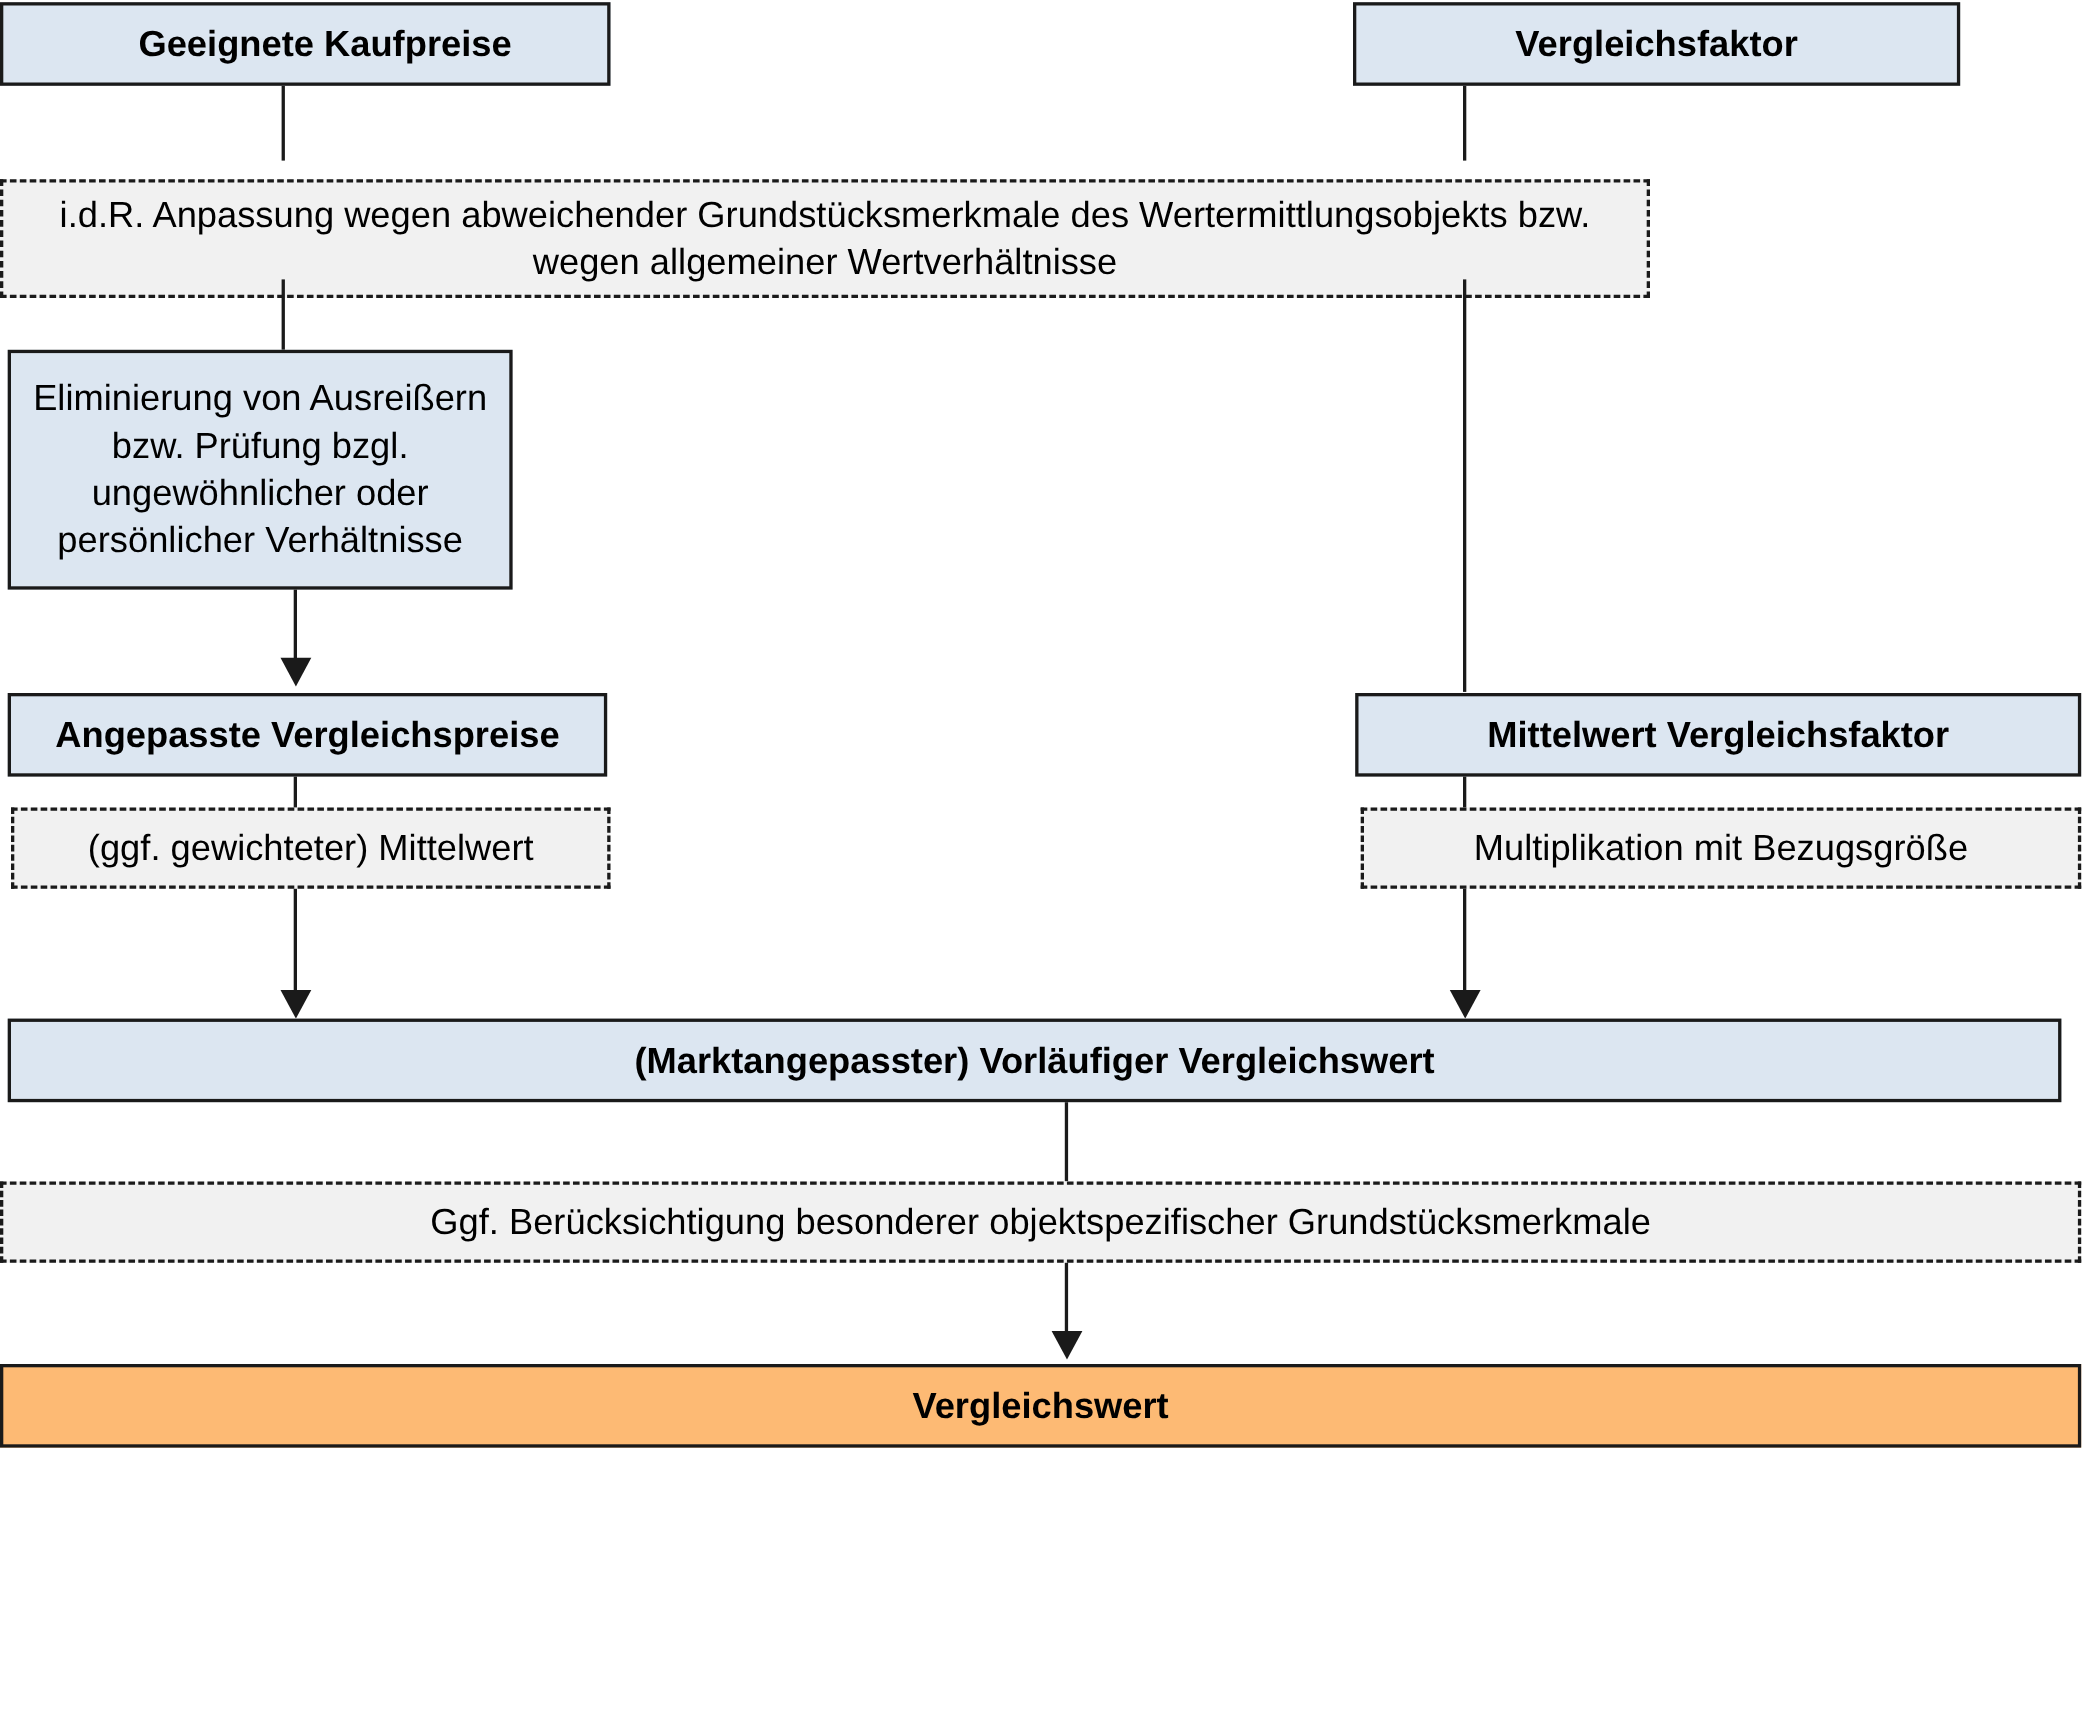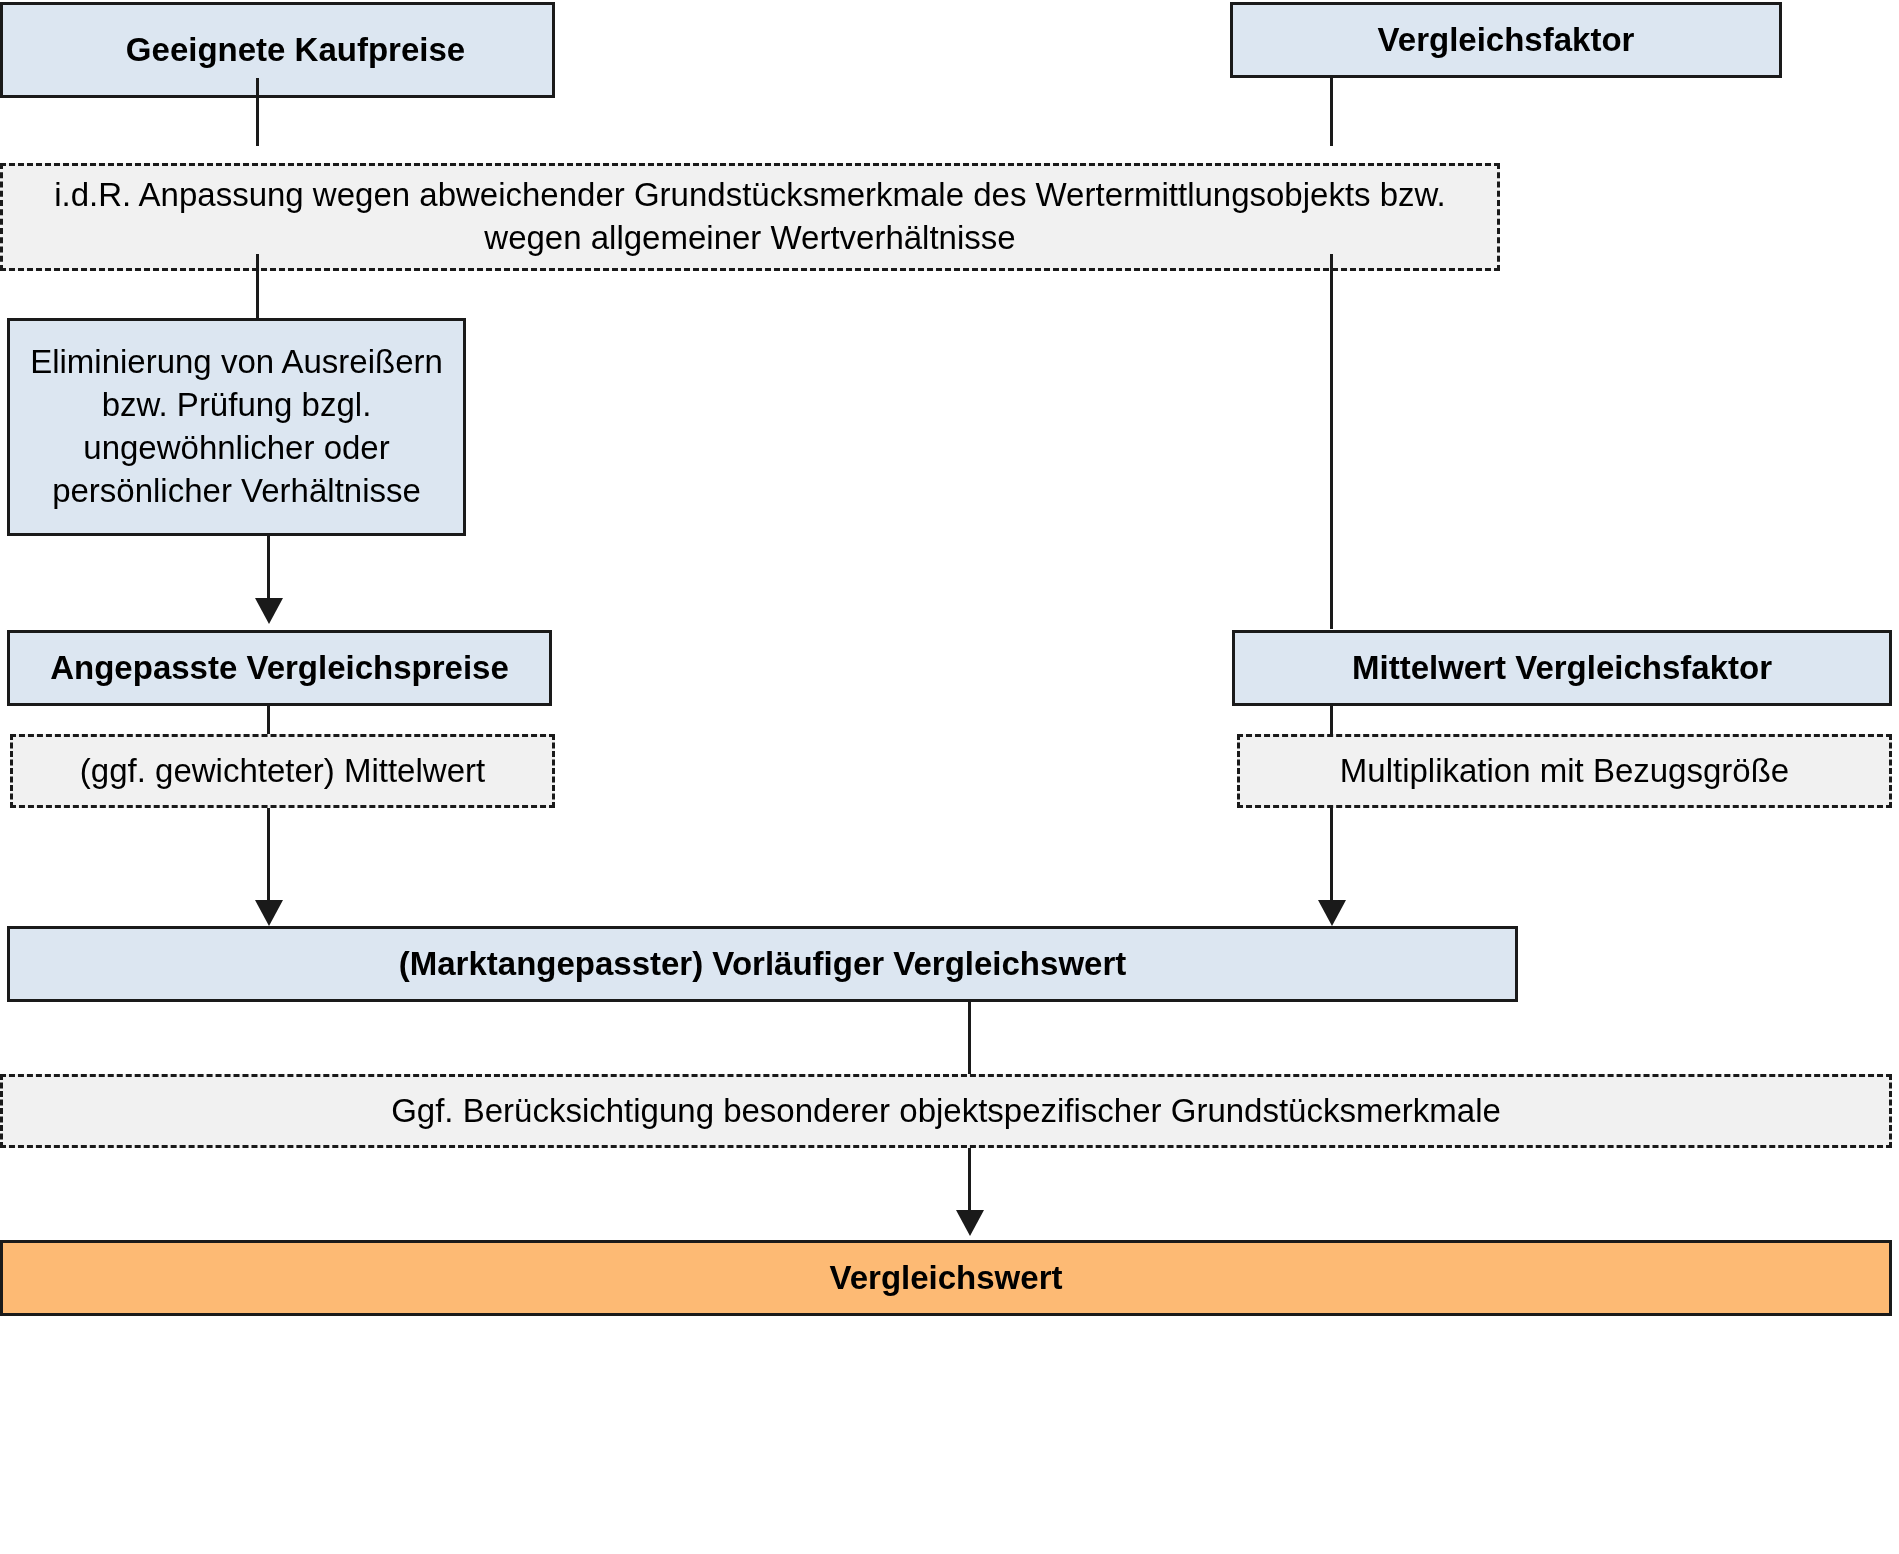--- a/index.html
+++ b/index.html
@@ -67,21 +67,21 @@
     padding: 0 14px;
     box-sizing: border-box;
     white-space: pre-line;
   }
 </style>
 </head>
 <body>
 
 <div id="canvas">
 
-  <div class="node solid bold fs-head" style="left:0px; top:2px; width:555px; height:96px;padding-left:36px;">
+  <div class="node solid bold fs-head" style="left:0px; top:2px; width:555px; height:76px;padding-left:36px;">
     <span class="txt">Geeignete Kaufpreise</span>
   </div>
 
   <div class="node solid bold fs-head" style="left:1230px; top:2px; width:552px; height:76px;">
     <span class="txt">Vergleichsfaktor</span>
   </div>
 
   <div class="vline" style="left:256px; top:78px; height:68px;"></div>
 
   <div class="vline" style="left:1330px; top:78px; height:68px;"></div>
@@ -122,21 +122,21 @@
   <div class="node dashed fs-body" style="left:1237px; top:734px; width:655px; height:74px;text-align:center;">
     <span class="txt">Multiplikation mit Bezugsgröße</span>
   </div>
 
   <div class="vline" style="left:267px; top:808px; height:98px;"></div>
   <div class="arrowhead" style="left:255px; top:900px;"></div>
 
   <div class="vline" style="left:1330px; top:808px; height:98px;"></div>
   <div class="arrowhead" style="left:1318px; top:900px;"></div>
 
-  <div class="node solid bold fs-head" style="left:7px; top:926px; width:1511px; height:76px;">
+  <div class="node solid bold fs-head" style="left:7px; top:926px; width:1867px; height:76px;">
     <span class="txt">(Marktangepasster) Vorläufiger Vergleichswert</span>
   </div>
 
   <div class="vline" style="left:968px; top:1002px; height:72px;"></div>
 
   <div class="node dashed fs-body" style="left:0px; top:1074px; width:1892px; height:74px;">
     <span class="txt">Ggf. Berücksichtigung besonderer objektspezifischer Grundstücksmerkmale</span>
   </div>
 
   <div class="vline" style="left:968px; top:1148px; height:68px;"></div>

